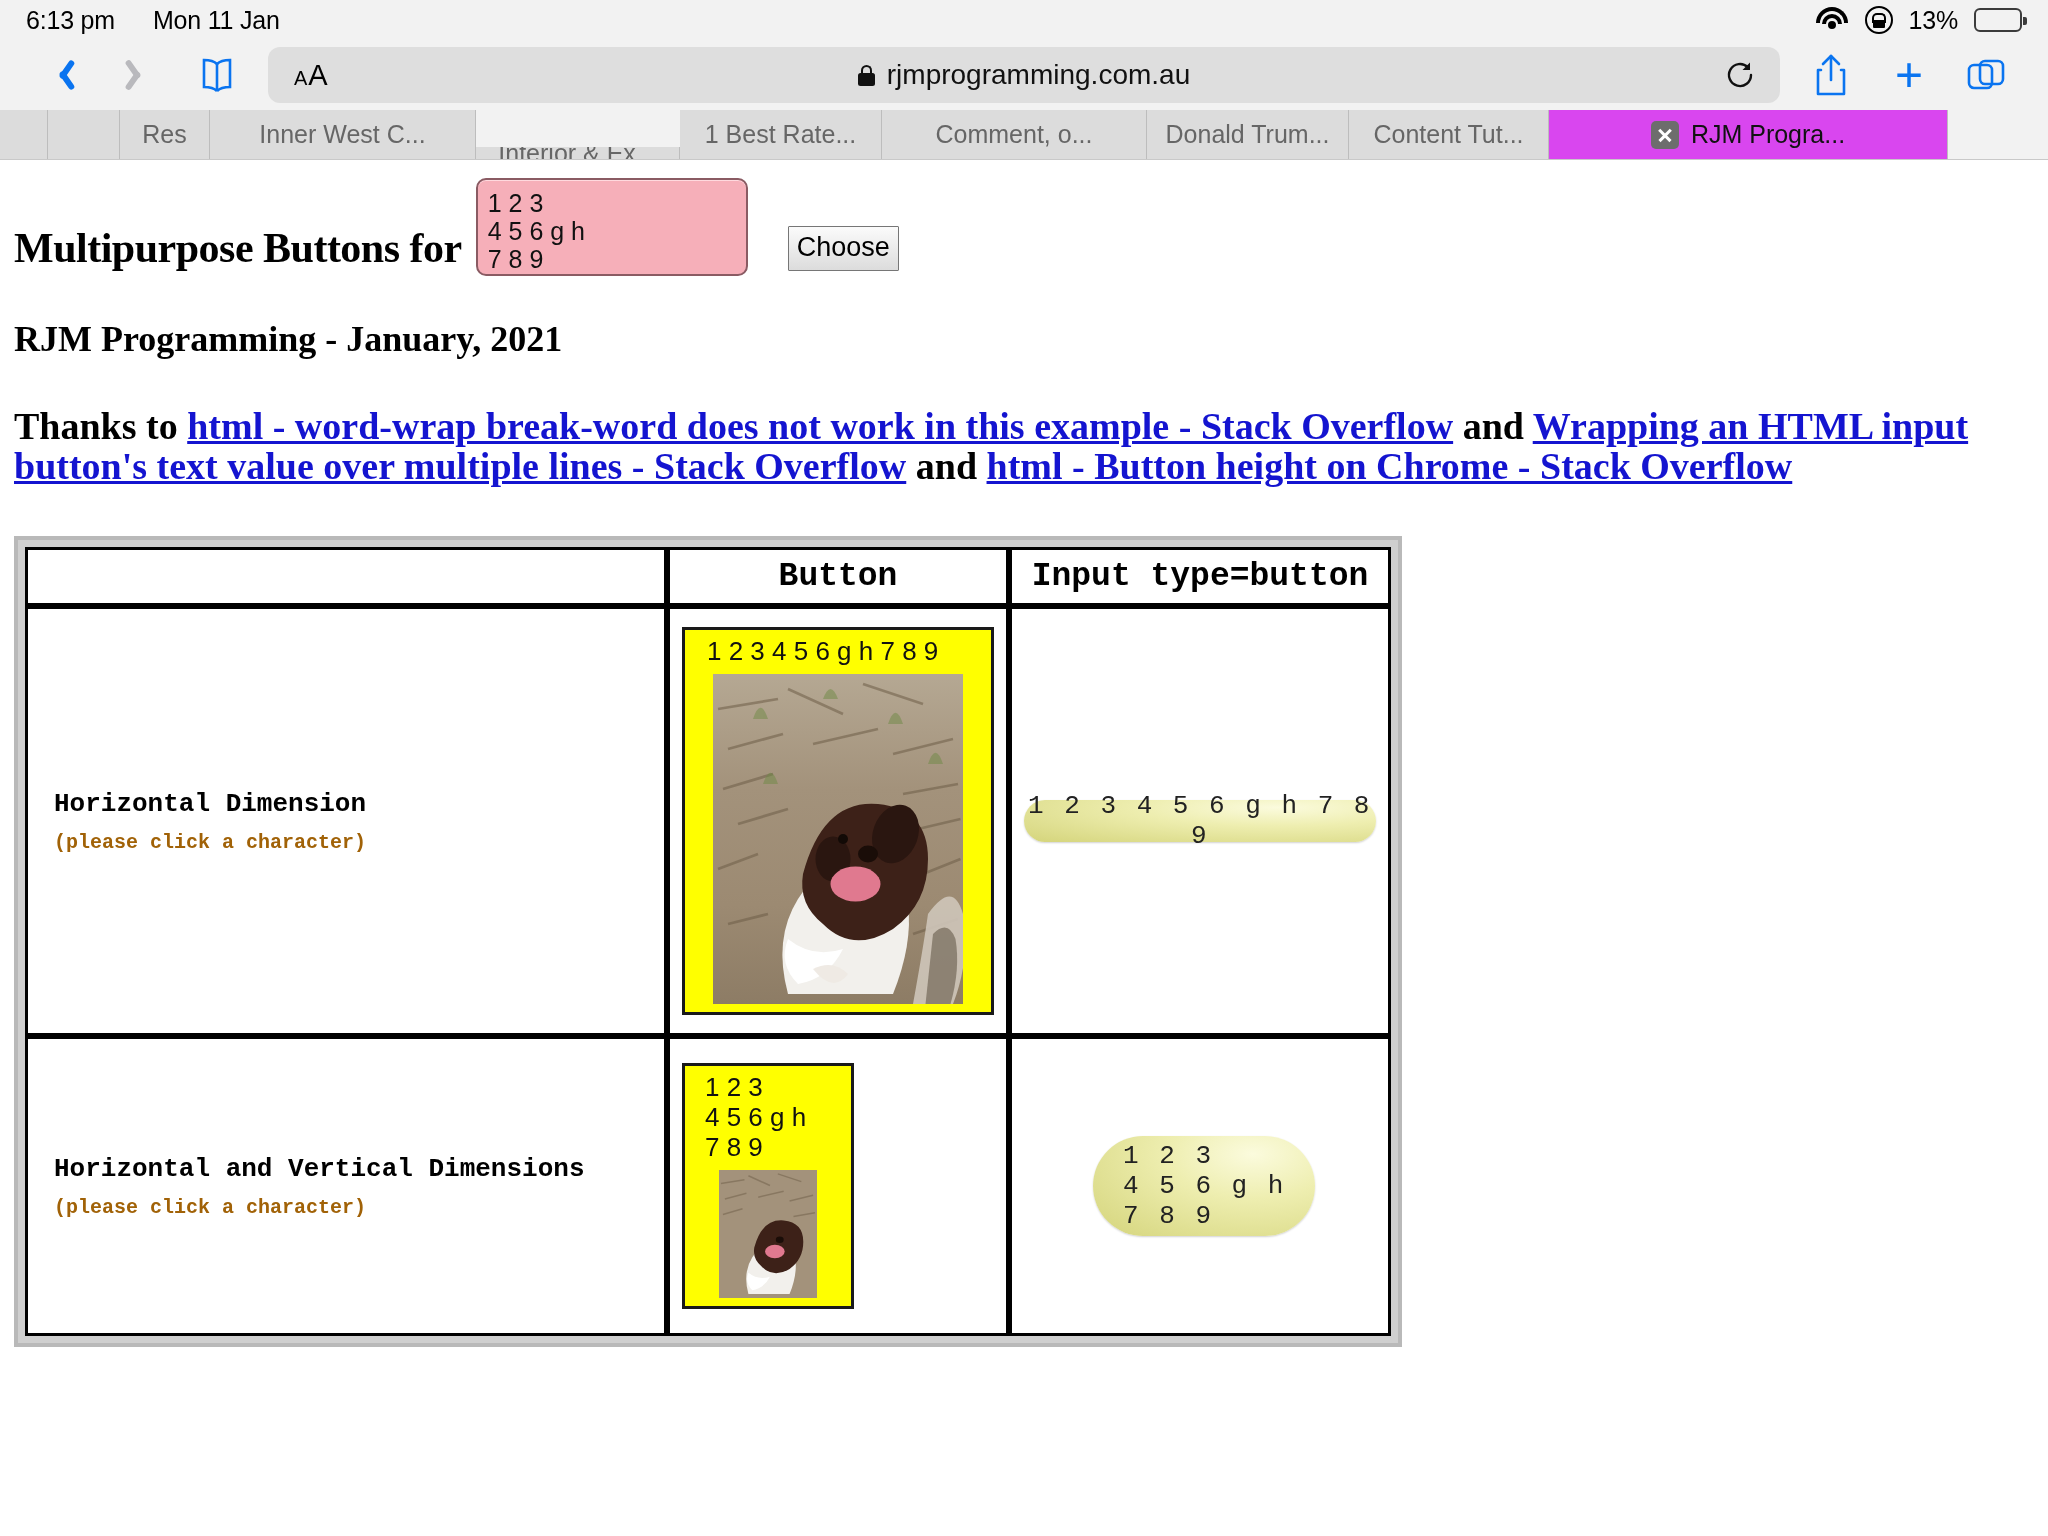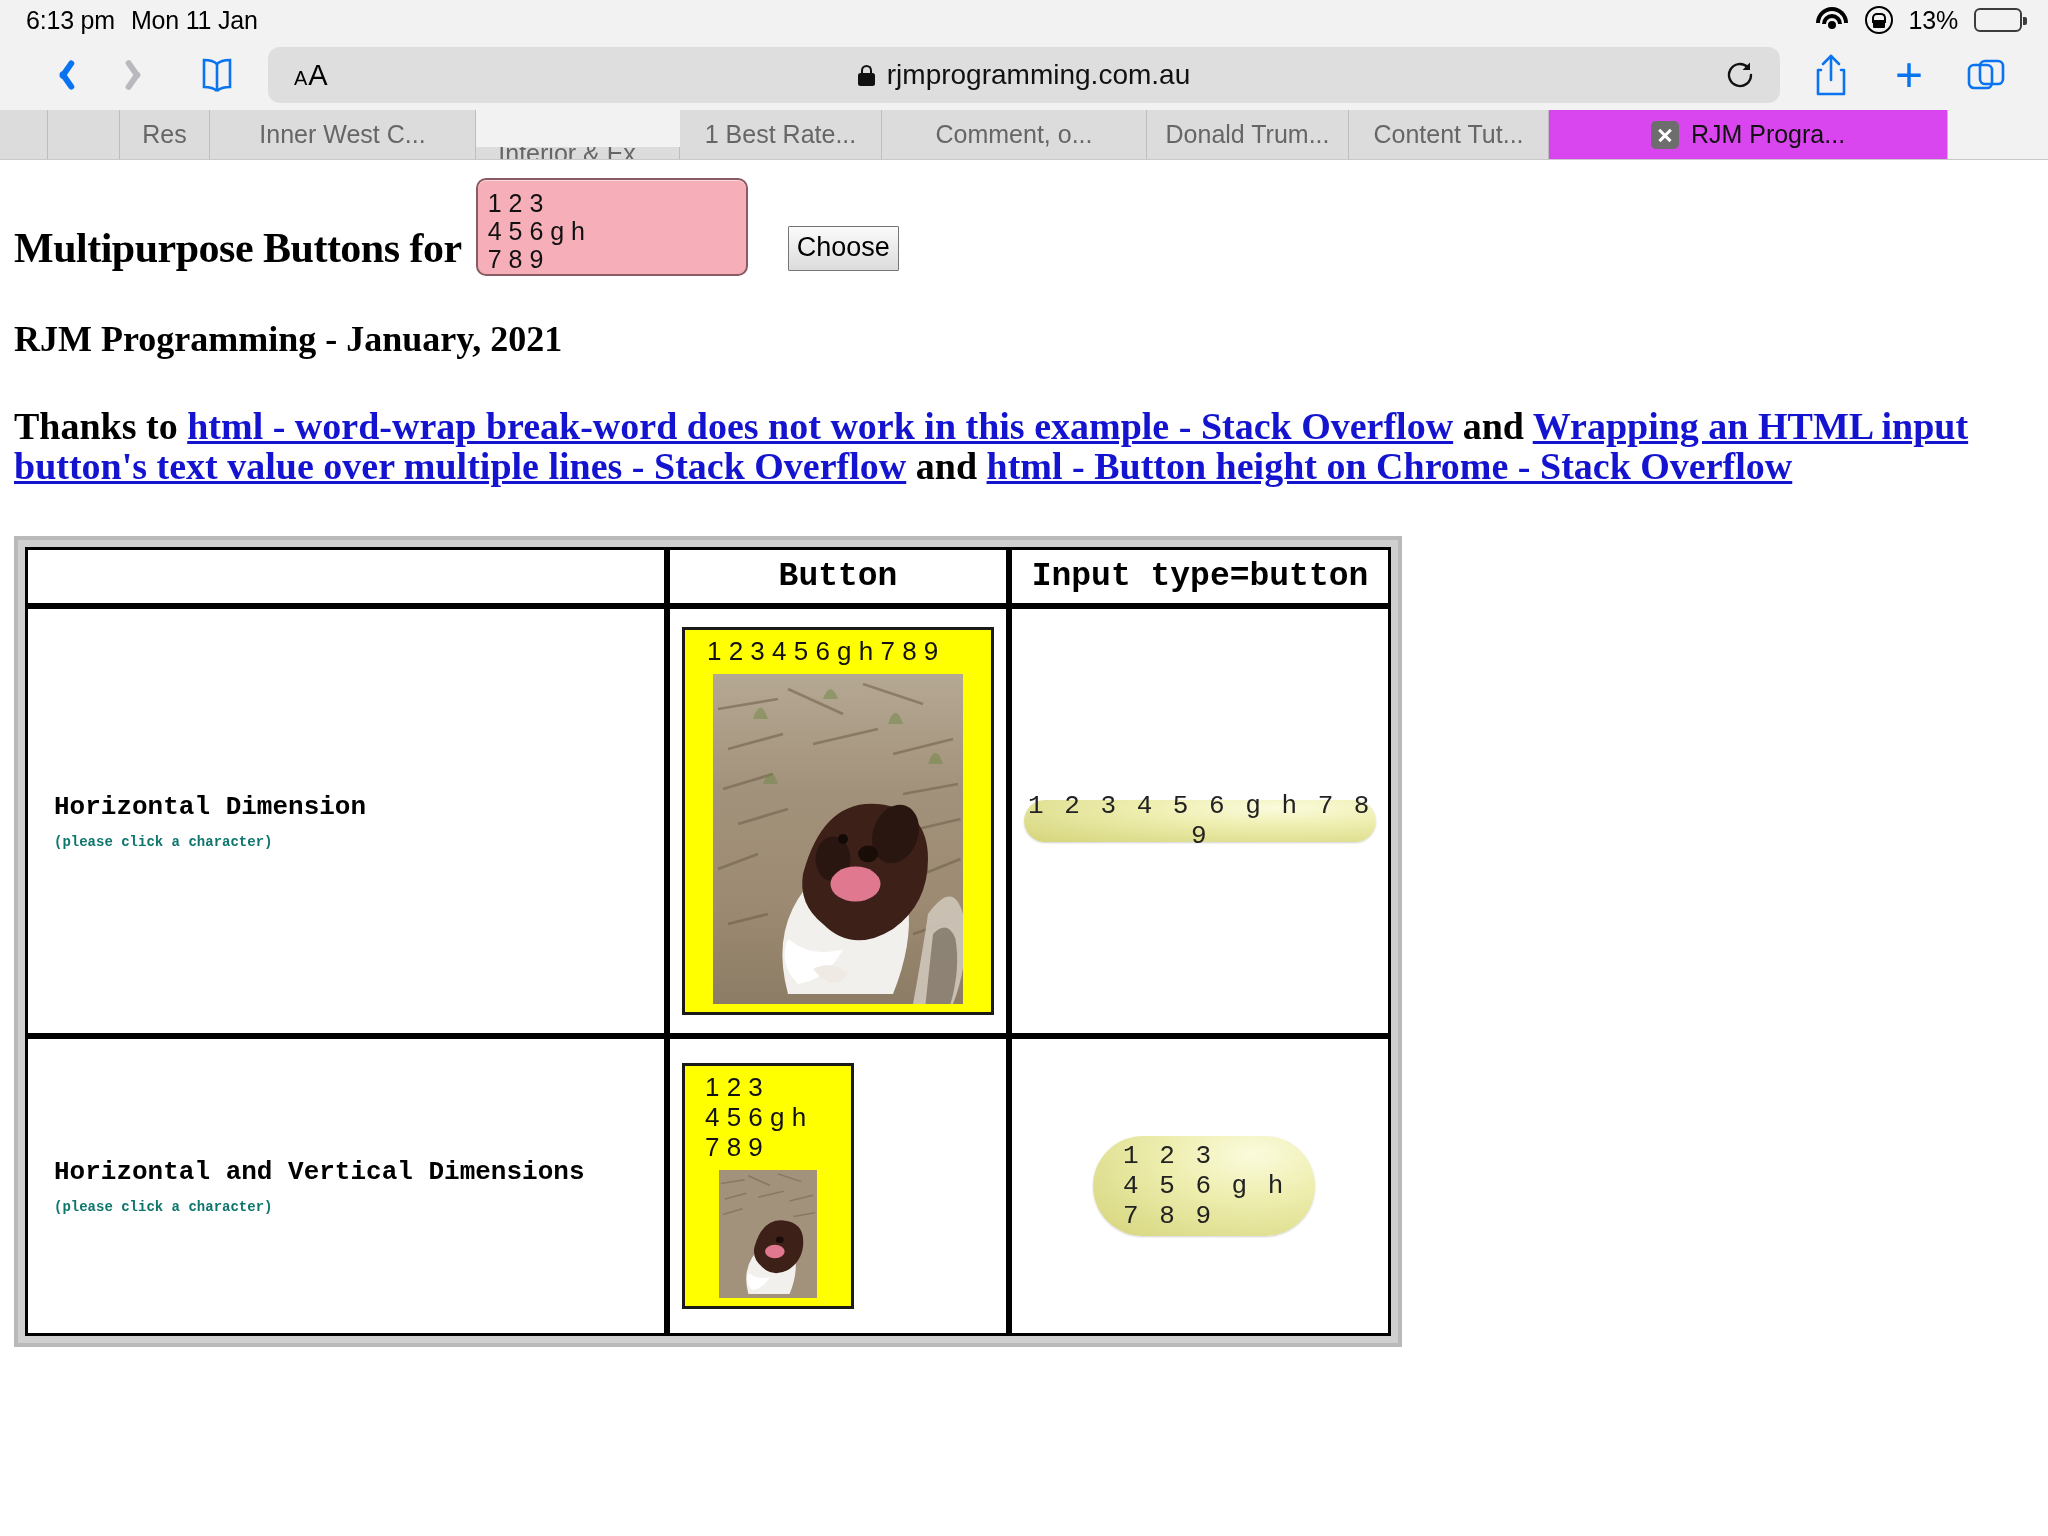--- a/index.html
+++ b/index.html
@@ -12,21 +12,21 @@
 
   
   #status-bar {
     height: 40px; width: 100%;
     background: #f2f2f2;
     display: flex; align-items: center;
     padding: 0 26px;
     font-size: 25px; color: #000;
     letter-spacing: -0.2px;
   }
-  #status-left { display: flex; align-items: baseline; gap: 16px; }
+  #status-left { display: flex; align-items: baseline; gap: 38px; }
   #status-right { margin-left: auto; display: flex; align-items: center; gap: 16px; }
   .wifi-ic { width: 34px; height: 26px; position: relative; }
   .wifi-ic i { position: absolute; left: 50%; border: 4px solid #000; border-bottom: none;
                border-radius: 50% 50% 0 0 / 100% 100% 0 0; transform: translateX(-50%); }
   .wifi-ic i.a { width: 32px; height: 16px; top: 0; }
   .wifi-ic i.b { width: 20px; height: 10px; top: 7px; }
   .wifi-ic i.c { width: 8px; height: 4px; top: 14px; border-width: 4px; border-radius: 50%;
                  background:#000; border-bottom: 4px solid #000; height: 8px; }
   .rot-ic { width: 28px; height: 28px; border: 2.6px solid #000; border-radius: 50%;
             position: relative; }
@@ -164,21 +164,21 @@
     background: #cfcfcf;
     padding: 7px;
   }
   table { border-collapse: separate; border-spacing: 0; width: 100%;
           background: #fff; }
   td { border: 3px solid #000; background: #fff; vertical-align: middle;
        font-family: "Liberation Mono", monospace; }
   td.hdr { text-align: center; font-size: 33px; font-weight: bold; padding: 8px 0; color:#000; }
   td.blank { border: 3px solid #000; }
   .rowlabel { font-size: 26px; font-weight: bold; color:#000; padding-left: 14px; }
-  .rowsub { font-size: 14px; font-weight: bold; color:#0f766e; padding-left: 14px; margin-top: 12px; }
+  .rowsub { font-size: 20px; font-weight: bold; color:#a16207; padding-left: 14px; margin-top: 12px; }
   td.cell { padding: 10px 12px; }
 
   
   .ybtn {
     background: #ffff00; border: 3px solid #1a1a1a; cursor: pointer;
     font-family: "Liberation Sans", sans-serif; font-size: 26px; color: #111;
     padding: 6px 8px 8px 8px; line-height: 30px; text-align: left;
     display: block;
   }
   #ybtn1 { width: 312px; }

